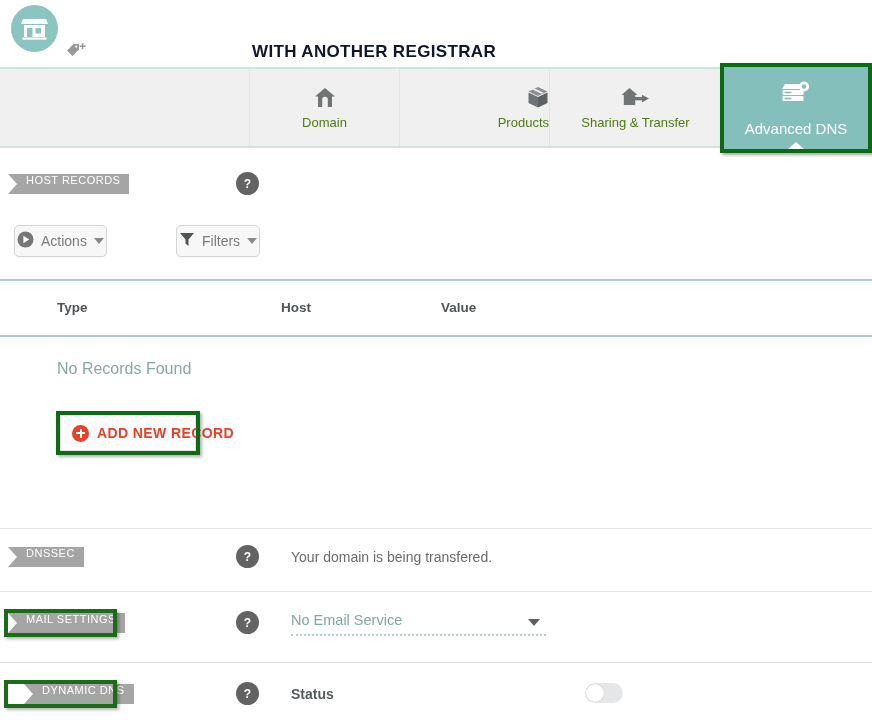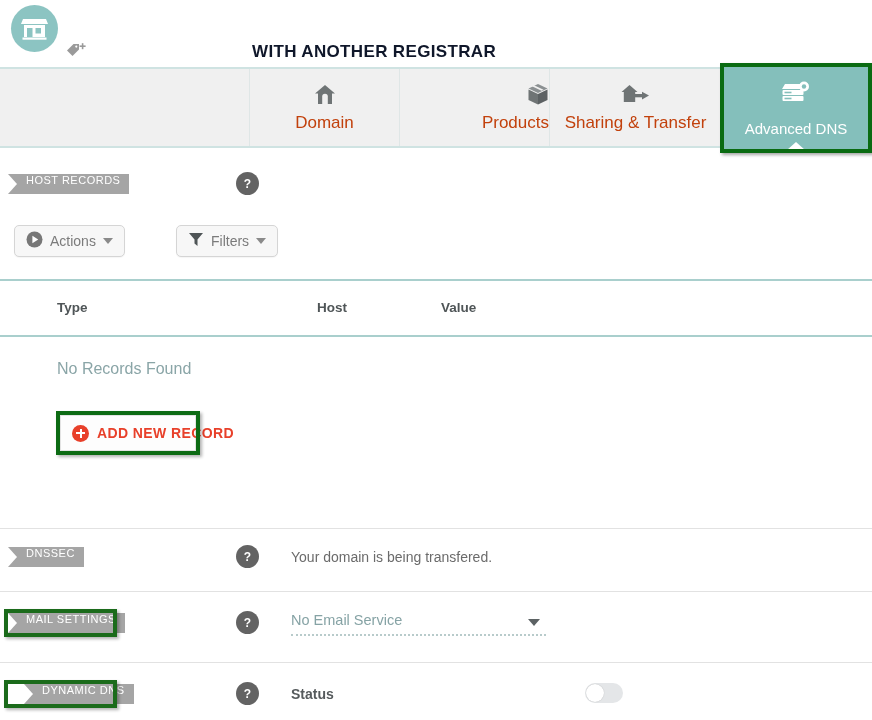--- a/index.html
+++ b/index.html
@@ -84,22 +84,22 @@
     justify-content: center;
     gap: 6px;
     cursor: pointer;
     position: relative;
   }
   .tab-domain   { width: 150px; }
   .tab-products { width: 150px; align-items: flex-end; }
   .tab-sharing  { width: 172px; text-align: right; }
 
   .tab-label {
-    font-size: 17px;
-    color: #c2410c;
+    font-size: 13px;
+    color: #4d7c0f;
     font-family: "Liberation Sans", sans-serif;
     white-space: nowrap;
   }
   .tab-icon { height: 24px; display: flex; align-items: center; justify-content: center; }
 
   
   .tab-active-wrap {
     position: absolute;
     left: 720px; top: 63px;
     width: 152px; height: 90px;
@@ -190,21 +190,21 @@
   
   .pill-btn {
     position: absolute;
     height: 32px;
     background: #f7f7f7;
     border: 1px solid #d5d5d5;
     border-radius: 5px;
     display: flex;
     align-items: center;
     gap: 7px;
-    padding: 0 11px;
+    padding: 0 2px;
     cursor: pointer;
     box-shadow: 0 1px 1px rgba(0,0,0,0.04);
   }
   .pill-btn .btn-label {
     font-size: 14px;
     color: #7b7b7b;
     font-family: "Liberation Sans", sans-serif;
   }
   .caret-down {
     width: 0; height: 0;
@@ -228,21 +228,21 @@
   }
   .col-head {
     position: absolute;
     top: 300px;
     font-size: 13.5px;
     font-weight: bold;
     color: #4f5557;
     font-family: "Liberation Sans", sans-serif;
   }
   .col-type  { left: 57px; }
-  .col-host  { left: 281px; margin-left: 36px; }
+  .col-host  { left: 281px; }
   .col-value { left: 441px; }
 
   .no-records {
     position: absolute;
     left: 57px; top: 360px;
     font-size: 16px;
     color: #8aa5a7;
     font-family: "Liberation Sans", sans-serif;
   }
 

